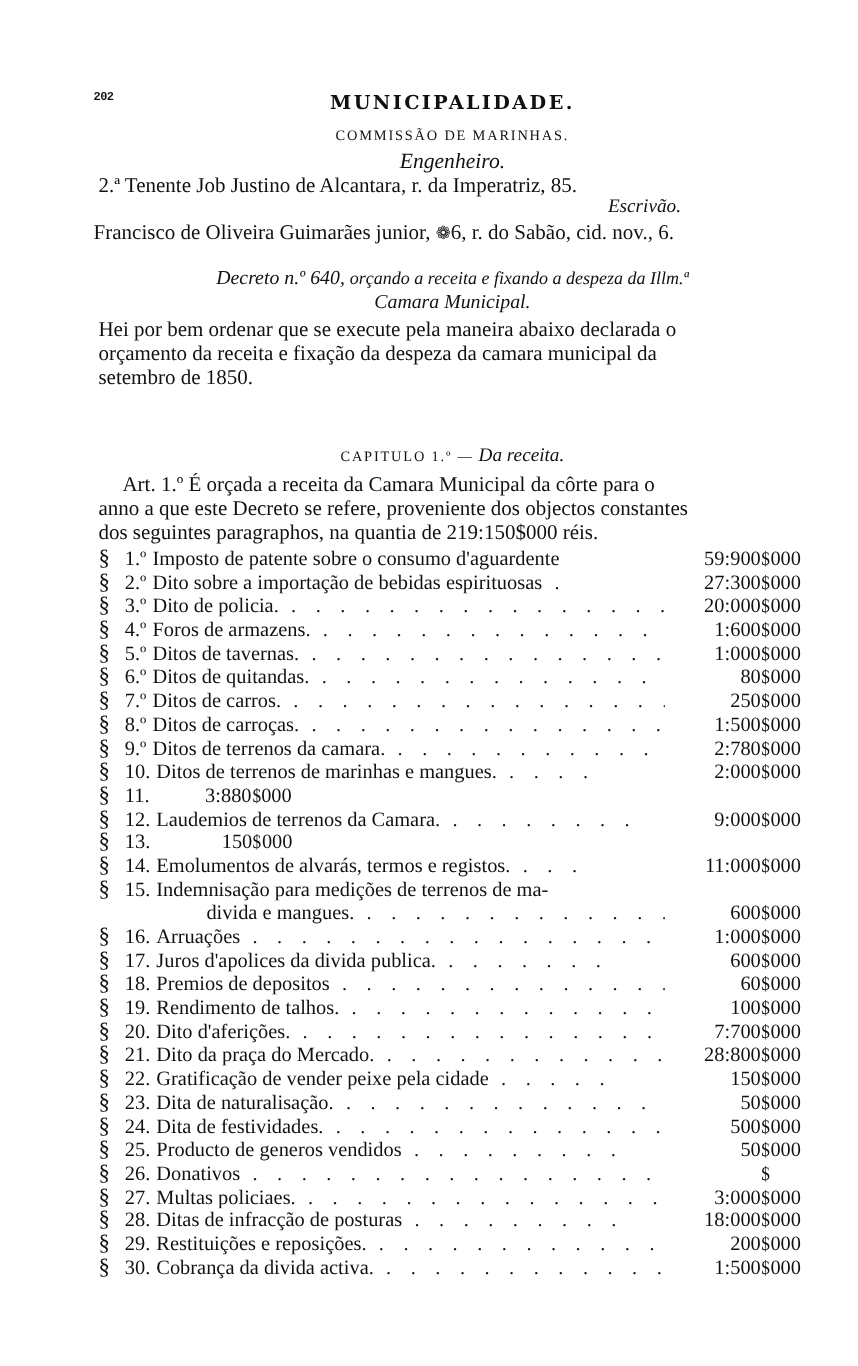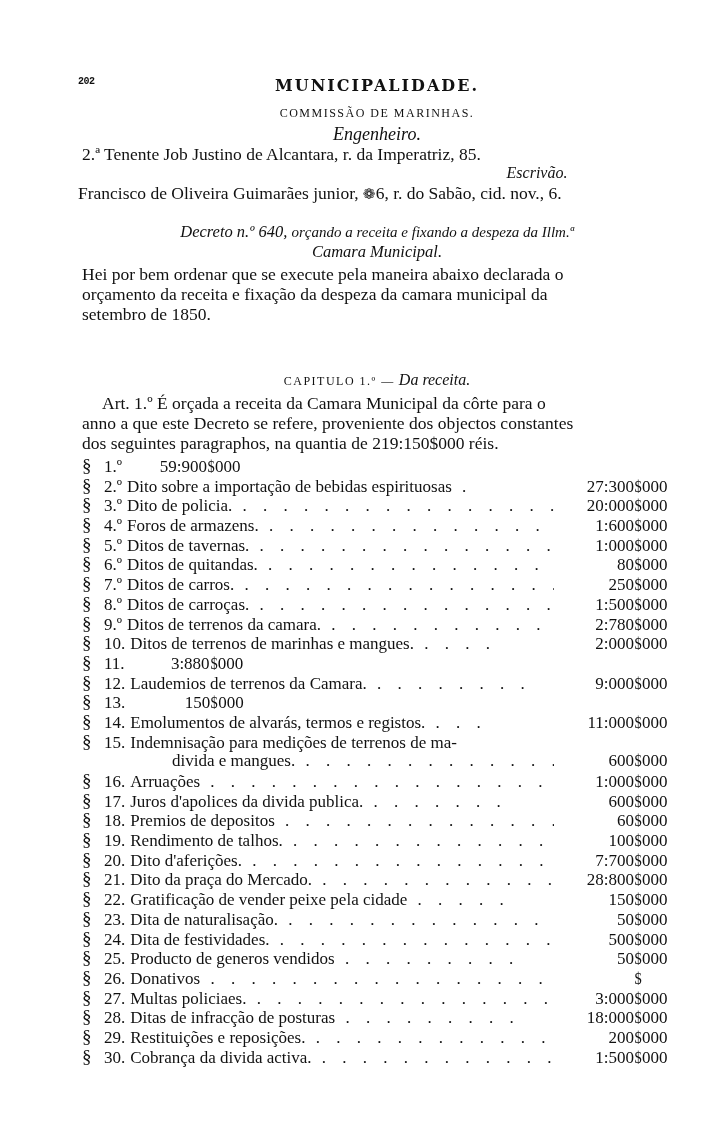--- a/index.html
+++ b/index.html
@@ -67,20 +67,21 @@
   <div class="block" style="top:393px;">
     <div class="line" style="padding-left:20px;">Art. 1.º É orçada a receita da Camara Municipal da côrte para o</div>
     <div class="line">anno a que este Decreto se refere, proveniente dos objectos constantes</div>
     <div class="line">dos seguintes paragraphos, na quantia de 219:150$000 réis.</div>
   </div>
 
   <div class="items" id="items">
       <div class="item">
         <span class="sec">§</span>
         <span class="num">1.º</span>
+        <span class="desc"><span>Imposto de patente sobre o consumo d'aguardente</span><span class="leader"></span></span>
         <span class="amt"><span>59:900</span><span class="cifrao">$</span><span style="display: inline-block; min-width: 30px; text-align: left;">000</span></span>
       </div>
       <div class="item">
         <span class="sec">§</span>
         <span class="num">2.º</span>
         <span class="desc"><span>Dito sobre a importação de bebidas espirituosas</span><span class="leader"> .</span></span>
         <span class="amt"><span>27:300</span><span class="cifrao">$</span><span style="display: inline-block; min-width: 30px; text-align: left;">000</span></span>
       </div>
       <div class="item">
         <span class="sec">§</span>

